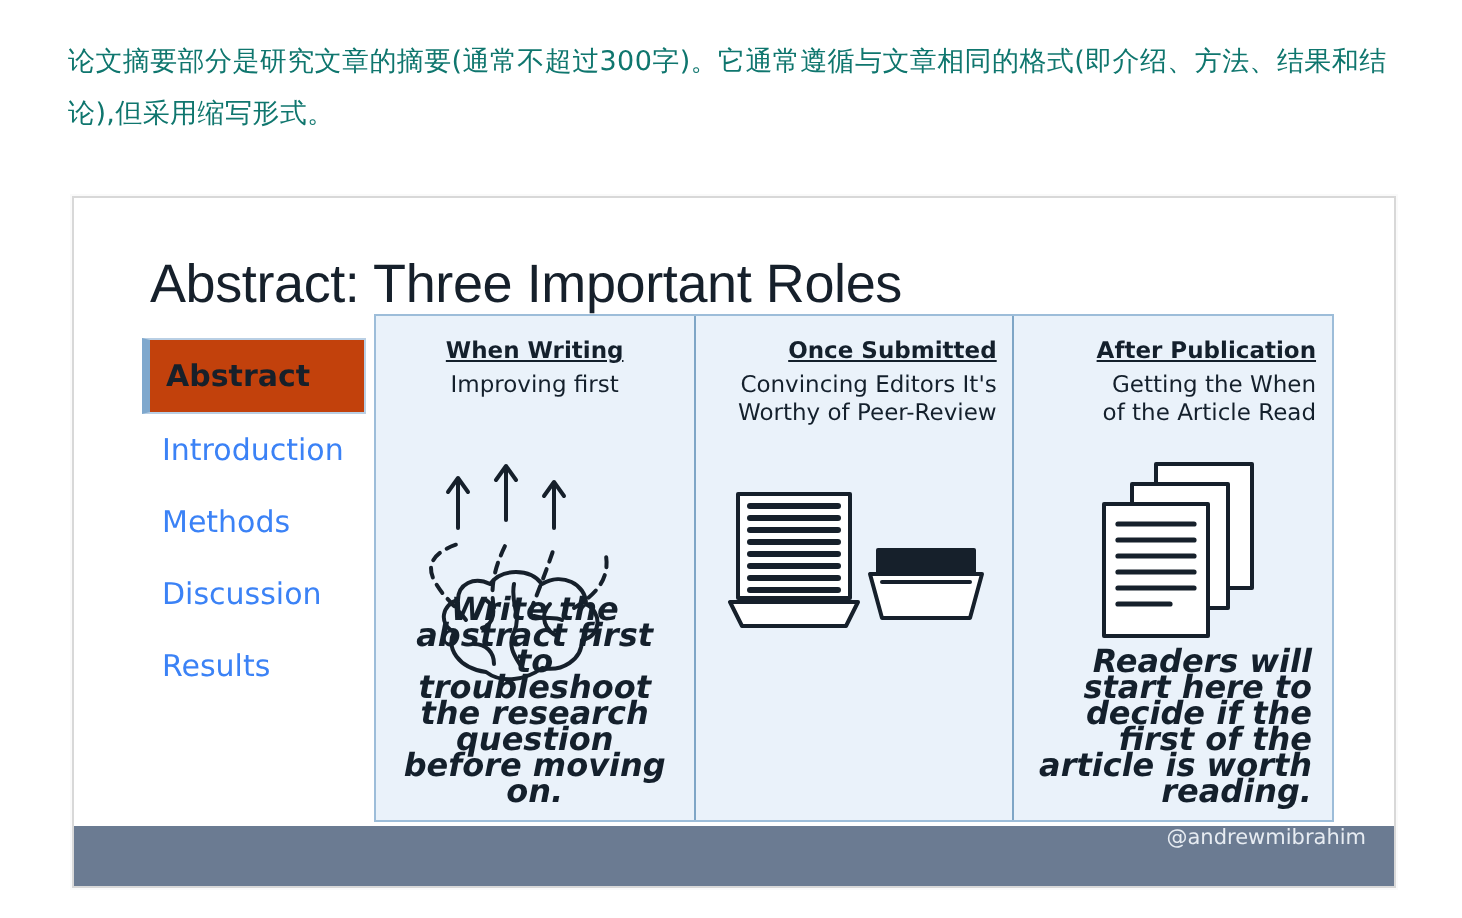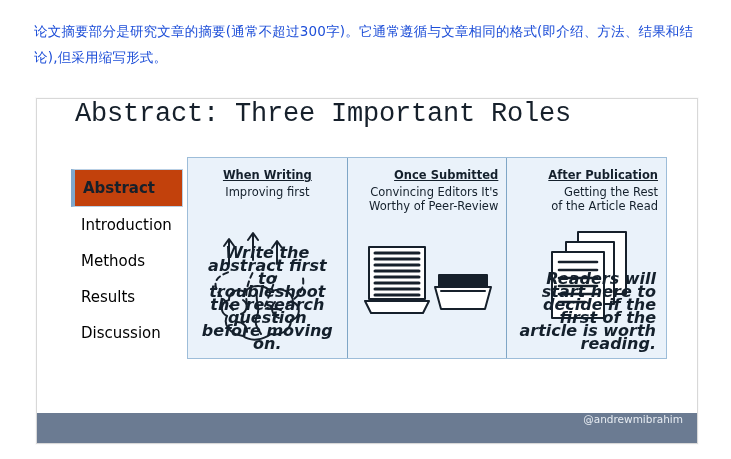--- a/index.html
+++ b/index.html
@@ -23,57 +23,57 @@
 
   
   .caption {
     position: absolute;
     left: 34px;
     top: 18px;
     width: 670px;
     font-family: "DejaVu Sans", "Liberation Sans", sans-serif;
     font-size: 13.5px;
     line-height: 26px;
-    color: #1d4ed8;
+    color: #0f766e;
     letter-spacing: 0.2px;
   }
 
   
   .slide {
     position: absolute;
     left: 36px;
     top: 98px;
     width: 660px;
     height: 344px;
     background: #ffffff;
     border: 1px solid #d8d8d8;
     box-shadow: 0 0 0 1px rgba(0,0,0,0.02);
     overflow: hidden;
   }
   .slide-title {
     position: absolute;
     left: 38px;
-    top: 0;
-    font-family: Liberation Mono, monospace;
+    top: 28px;
+    font-family: Liberation Sans, sans-serif;
     font-size: 27px;
     font-weight: 400;
     color: #16202b;
     letter-spacing: -0.2px;
   }
 
   
   .nav {
     position: absolute;
     left: 34px;
     top: 70px;
     width: 122px;
   }
   .nav-item {
     font-size: 15px;
-    color: #000000;
+    color: #3b82f6;
     padding: 9px 0 9px 10px;
     font-family: "DejaVu Sans", "Liberation Sans", sans-serif;
   }
   .nav-item.active {
     color: #17202a;
     font-weight: bold;
     background: #c2410c;
     border-left: 4px solid #7fa8cd;
     padding-left: 8px;
     border-top: 1px solid #b9cfe4;
@@ -82,21 +82,21 @@
     width: 112px;
     box-sizing: border-box;
   }
 
   
   .panel {
     position: absolute;
     left: 150px;
     top: 58px;
     width: 480px;
-    height: 202px;
+    height: 254px;
     background: #eaf2fa;
     border: 1px solid #9dbdd9;
     box-sizing: border-box;
     display: flex;
   }
   .col {
     flex: 1 1 0;
     position: relative;
     padding: 10px 8px 8px 8px;
     box-sizing: border-box;
@@ -168,22 +168,22 @@
   <div class="caption">论文摘要部分是研究文章的摘要(通常不超过300字)。它通常遵循与文章相同的格式(即介绍、方法、结果和结论),但采用缩写形式。</div>
 
   <div class="slide">
 
     <div class="slide-title">Abstract: Three Important Roles</div>
 
     <div class="nav">
       <div class="nav-item active">Abstract</div>
       <div class="nav-item">Introduction</div>
       <div class="nav-item">Methods</div>
+      <div class="nav-item">Discussion</div>
       <div class="nav-item">Results</div>
-      <div class="nav-item">Discussion</div>
     </div>
 
     <div class="panel">
 
       <div class="col">
         <div class="col-head">When Writing</div>
         <div class="col-sub">
           <div>Improving first</div>
         </div>
         <div class="col-art">
@@ -242,21 +242,21 @@
               <path d="M78 58 L134 58 L128 80 L84 80 Z" fill="#ffffff"></path>
               <path d="M84 62 L128 62"></path>
             </g>
           </svg>
         </div>
       </div>
 
       <div class="col">
         <div class="col-head">After Publication</div>
         <div class="col-sub">
-          <div>Getting the Rest</div>
+          <div>Getting the When</div>
           <div>of the Article Read</div>
         </div>
         <div class="col-art">
           <svg width="130" height="120" viewBox="0 0 130 120" aria-hidden="true">
             <g stroke="#16202b" stroke-width="2" fill="#ffffff" stroke-linejoin="round">
               <rect x="56" y="8" width="48" height="62"></rect>
               <rect x="44" y="18" width="48" height="62"></rect>
               <rect x="30" y="28" width="52" height="66"></rect>
               <g stroke-width="2.6" stroke-linecap="round">
                 <line x1="37" y1="38" x2="75" y2="38"></line>

